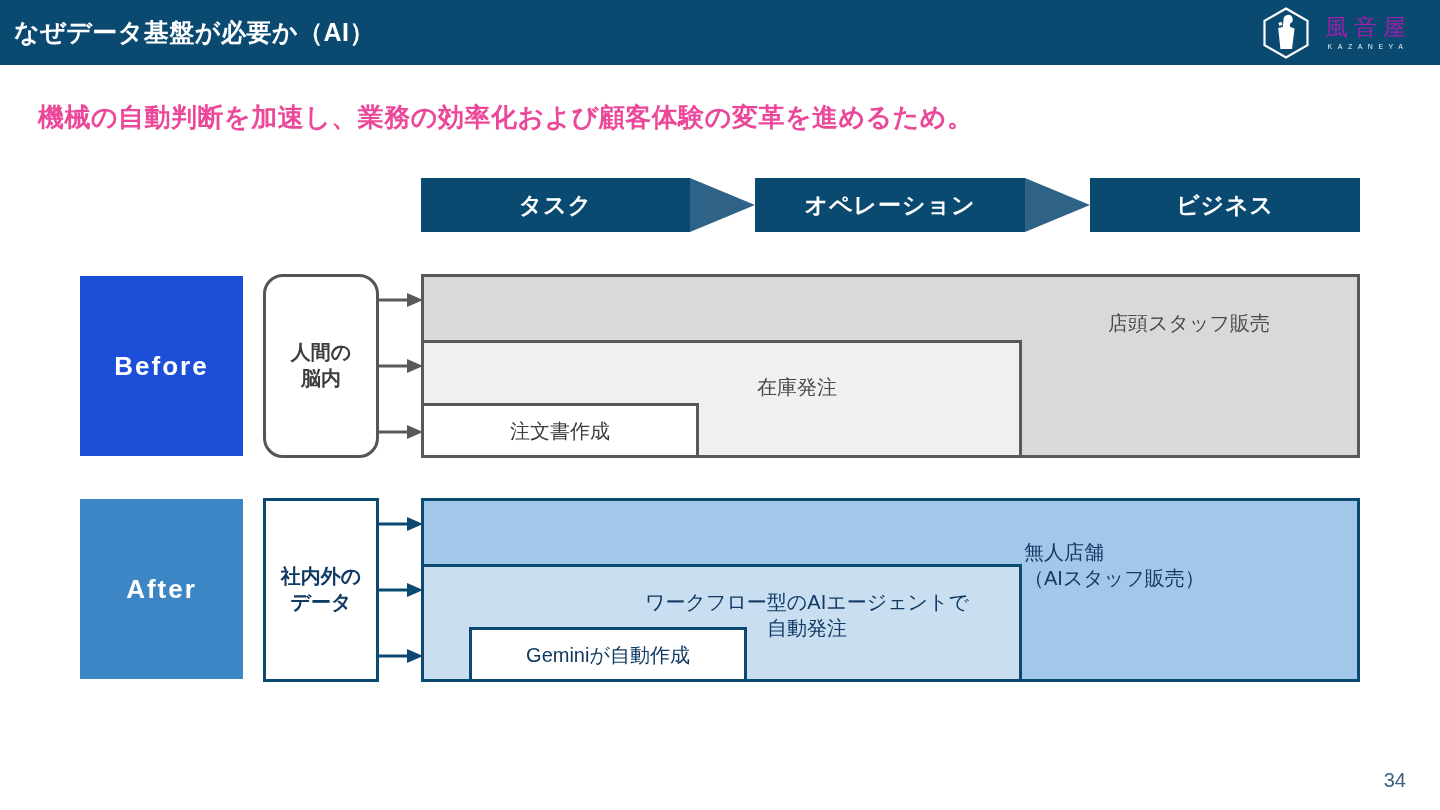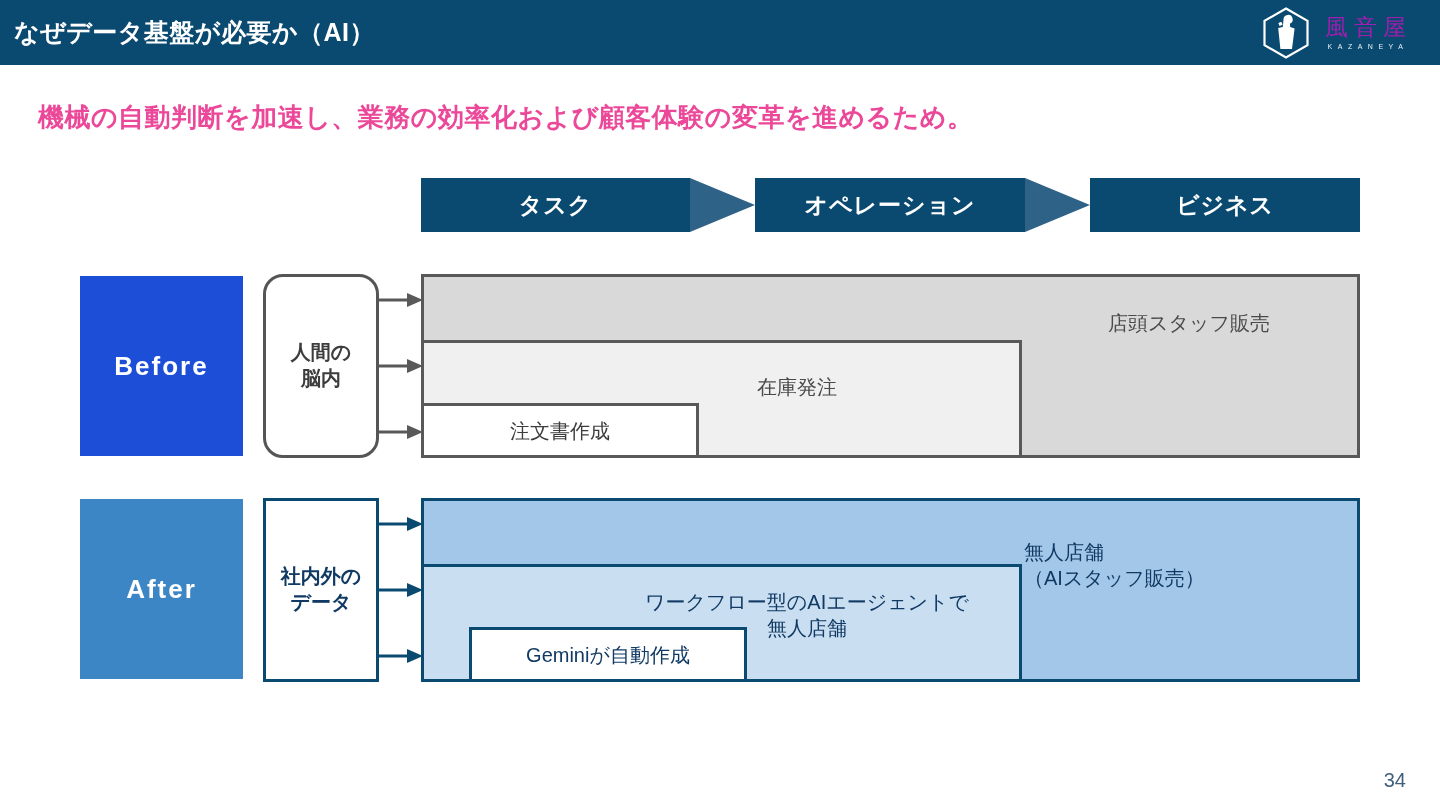--- a/index.html
+++ b/index.html
@@ -256,21 +256,21 @@
     </svg>
   </div>
 
   <div class="stack" style="left:421px; top:498px; width:939px; height:184px;">
     <div class="stk-box ax-outer" style="left:0px; top:0px; width:939px; height:184px;">
       <span style="position:absolute; left:600px; top:38px; width:330px; text-align:left;">無人店舗
 （AIスタッフ販売）</span>
     </div>
     <div class="stk-box ax-mid" style="left:0px; top:66px; width:601px; height:118px;">
       <span style="position:absolute; left:168px; top:22px; width:430px; text-align:center;">ワークフロー型のAIエージェントで
-無人店舗</span>
+自動発注</span>
     </div>
     <div class="stk-box ax-inner" style="left:0px; top:129px; width:278px; height:55px;margin-left:48px;">
       <span>Geminiが自動作成</span>
     </div>
   </div>
 
   <div class="page-num">34</div>
 
 </div>
 

